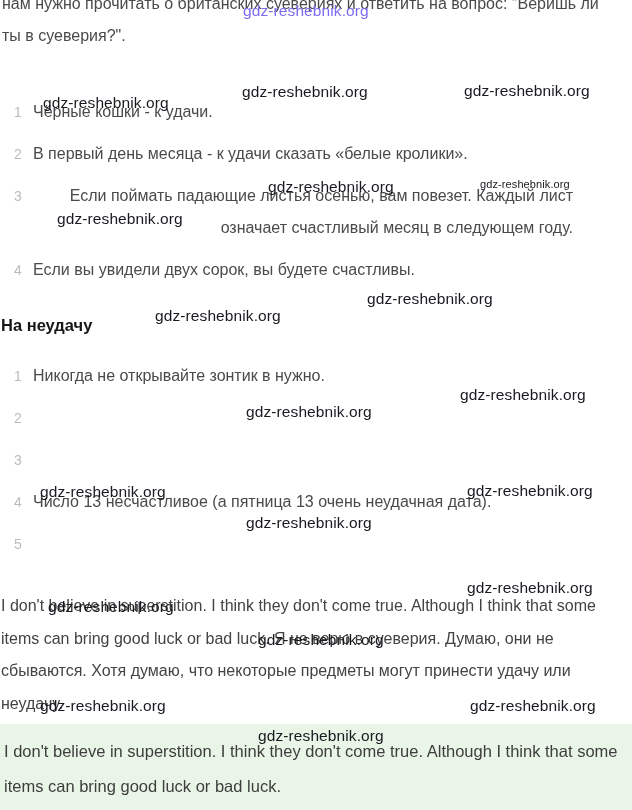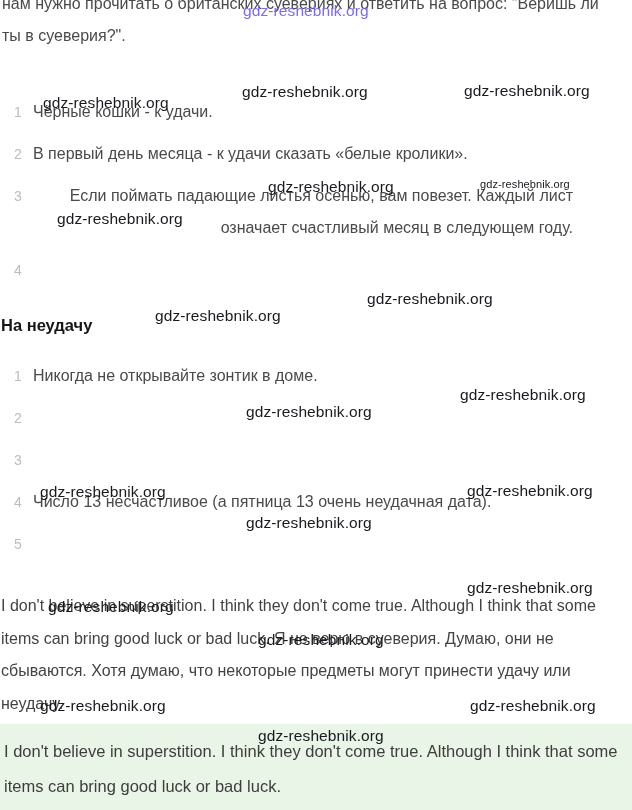--- a/index.html
+++ b/index.html
@@ -75,29 +75,30 @@
     <li>
       <span class="num">2</span>
       <span class="txt">В первый день месяца - к удачи сказать «белые кролики».</span>
     </li>
     <li>
       <span class="num">3</span>
       <span class="txt">Если поймать падающие листья осенью, вам повезет. Каждый лист означает счастливый месяц в следующем году.</span>
     </li>
     <li>
       <span class="num">4</span>
+      <span class="txt">Если вы увидели двух сорок, вы будете счастливы.</span>
     </li>
   </ol>
 
   <h3 class="subheader">На неудачу</h3>
 
   <ol class="num-list second">
     <li>
       <span class="num">1</span>
-      <span class="txt">Никогда не открывайте зонтик в доме.</span>
+      <span class="txt">Никогда не открывайте зонтик в нужно.</span>
     </li>
     <li>
       <span class="num">2</span>
     </li>
     <li>
       <span class="num">3</span>
     </li>
     <li>
       <span class="num">4</span>
       <span class="txt">Число 13 несчастливое (а пятница 13 очень неудачная дата).</span>

